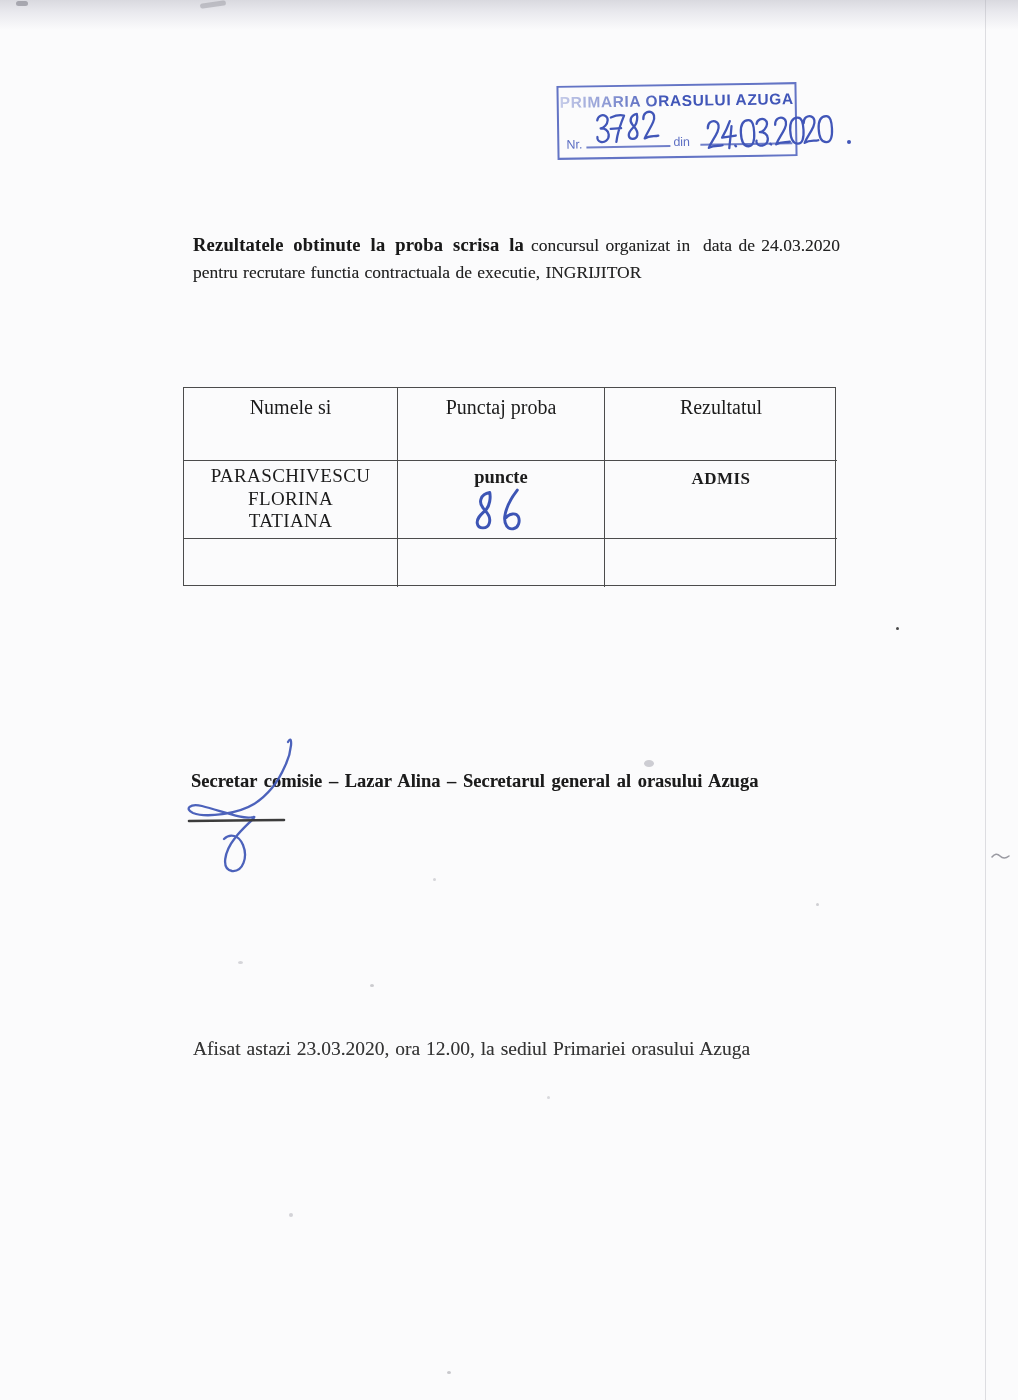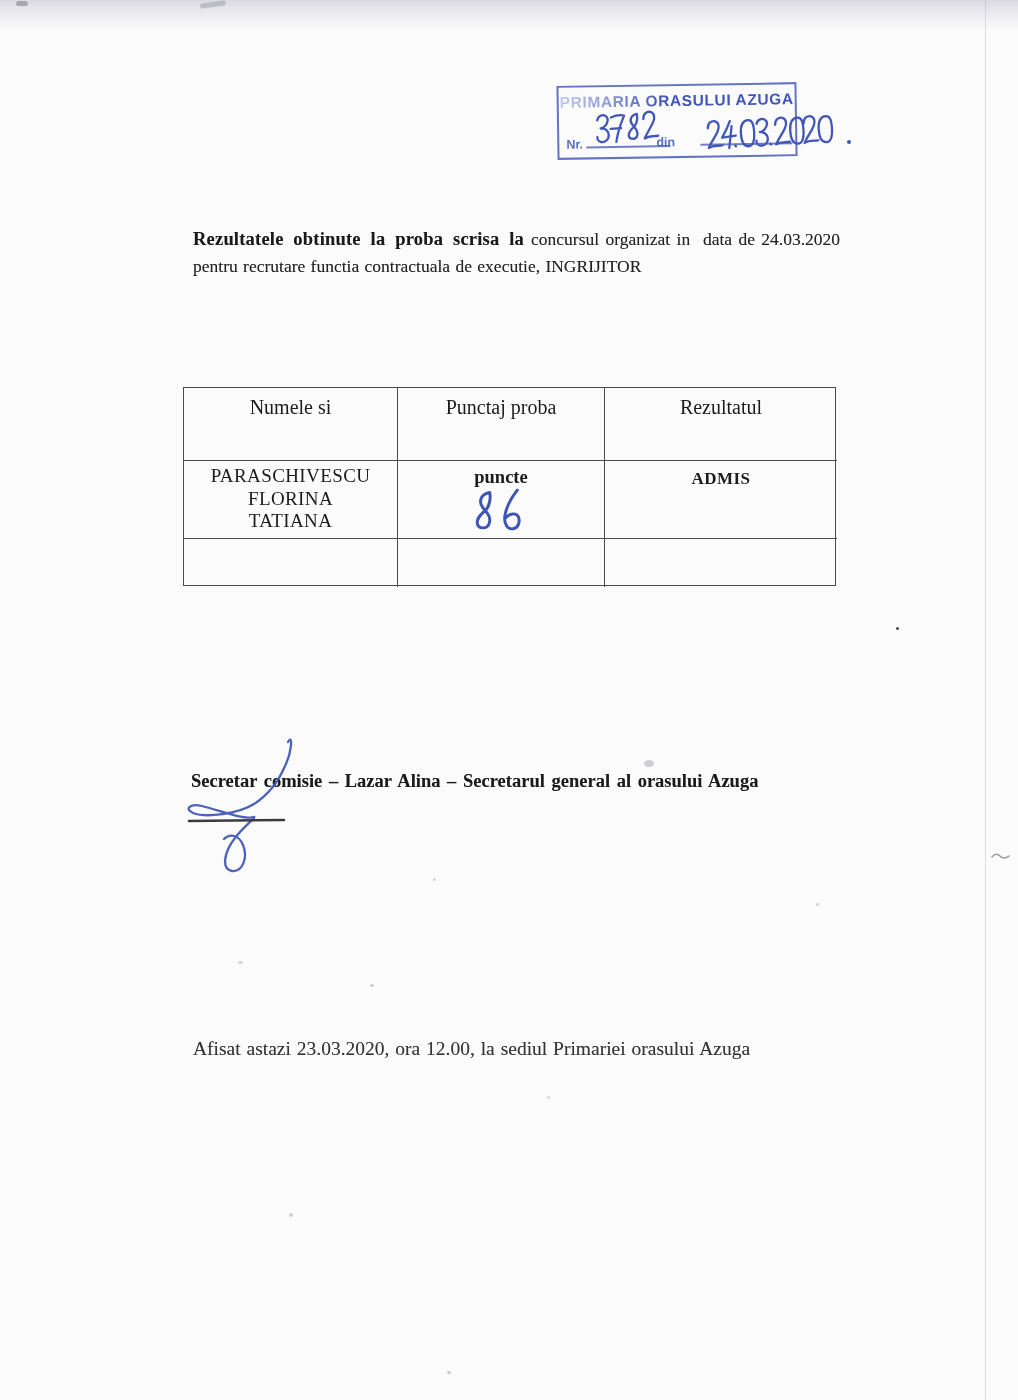--- a/index.html
+++ b/index.html
@@ -28,30 +28,30 @@
   }
   .stamp-org{
     margin-top:6px;text-align:center;
     font-family:"Liberation Sans", sans-serif;font-weight:bold;
     font-size:15.5px;letter-spacing:.6px;color:#4156b8;
     -webkit-mask-image:linear-gradient(90deg,rgba(0,0,0,.28) 0%,rgba(0,0,0,.55) 18%,#000 45%);
     mask-image:linear-gradient(90deg,rgba(0,0,0,.28) 0%,rgba(0,0,0,.55) 18%,#000 45%);
   }
   .stamp-label{
     position:absolute;font-family:"Liberation Sans", sans-serif;
-    font-size:12.5px;font-weight:bold;color:rgba(65,86,184,.85);text-align:center;
+    font-size:12.5px;font-weight:normal;color:rgba(65,86,184,.85);text-align:center;
   }
   .stamp-nr-label{left:7px;bottom:6px;}
-  .stamp-din-label{left:97px;bottom:7px;}
+  .stamp-din-label{left:114px;bottom:7px;}
   .stamp-underline{position:absolute;height:2px;background:rgba(65,86,184,.75);}
   .stamp-nr-underline{left:27px;bottom:9px;width:84px;}
   .stamp-din-underline{left:141px;bottom:10px;width:92px;}
 
   
-  .intro{position:absolute;left:193px;top:226px;width:748px;line-height:27px;}
+  .intro{position:absolute;left:193px;top:232px;width:748px;line-height:27px;}
   .intro-line1-bold{font-weight:bold;font-size:18.5px;word-spacing:5px;letter-spacing:.2px;color:#191919;}
   .intro-line1-regular{font-size:17.5px;word-spacing:2px;margin-left:7px;white-space:pre-wrap;color:#232323;}
   .intro-line2{font-size:17.5px;word-spacing:1px;color:#232323;}
 
   
   .rtable{
     position:absolute;left:183px;top:387px;width:653px;height:199px;
     display:grid;
     grid-template-columns:214px 207px 232px;
     grid-template-rows:73px 78px 48px;

